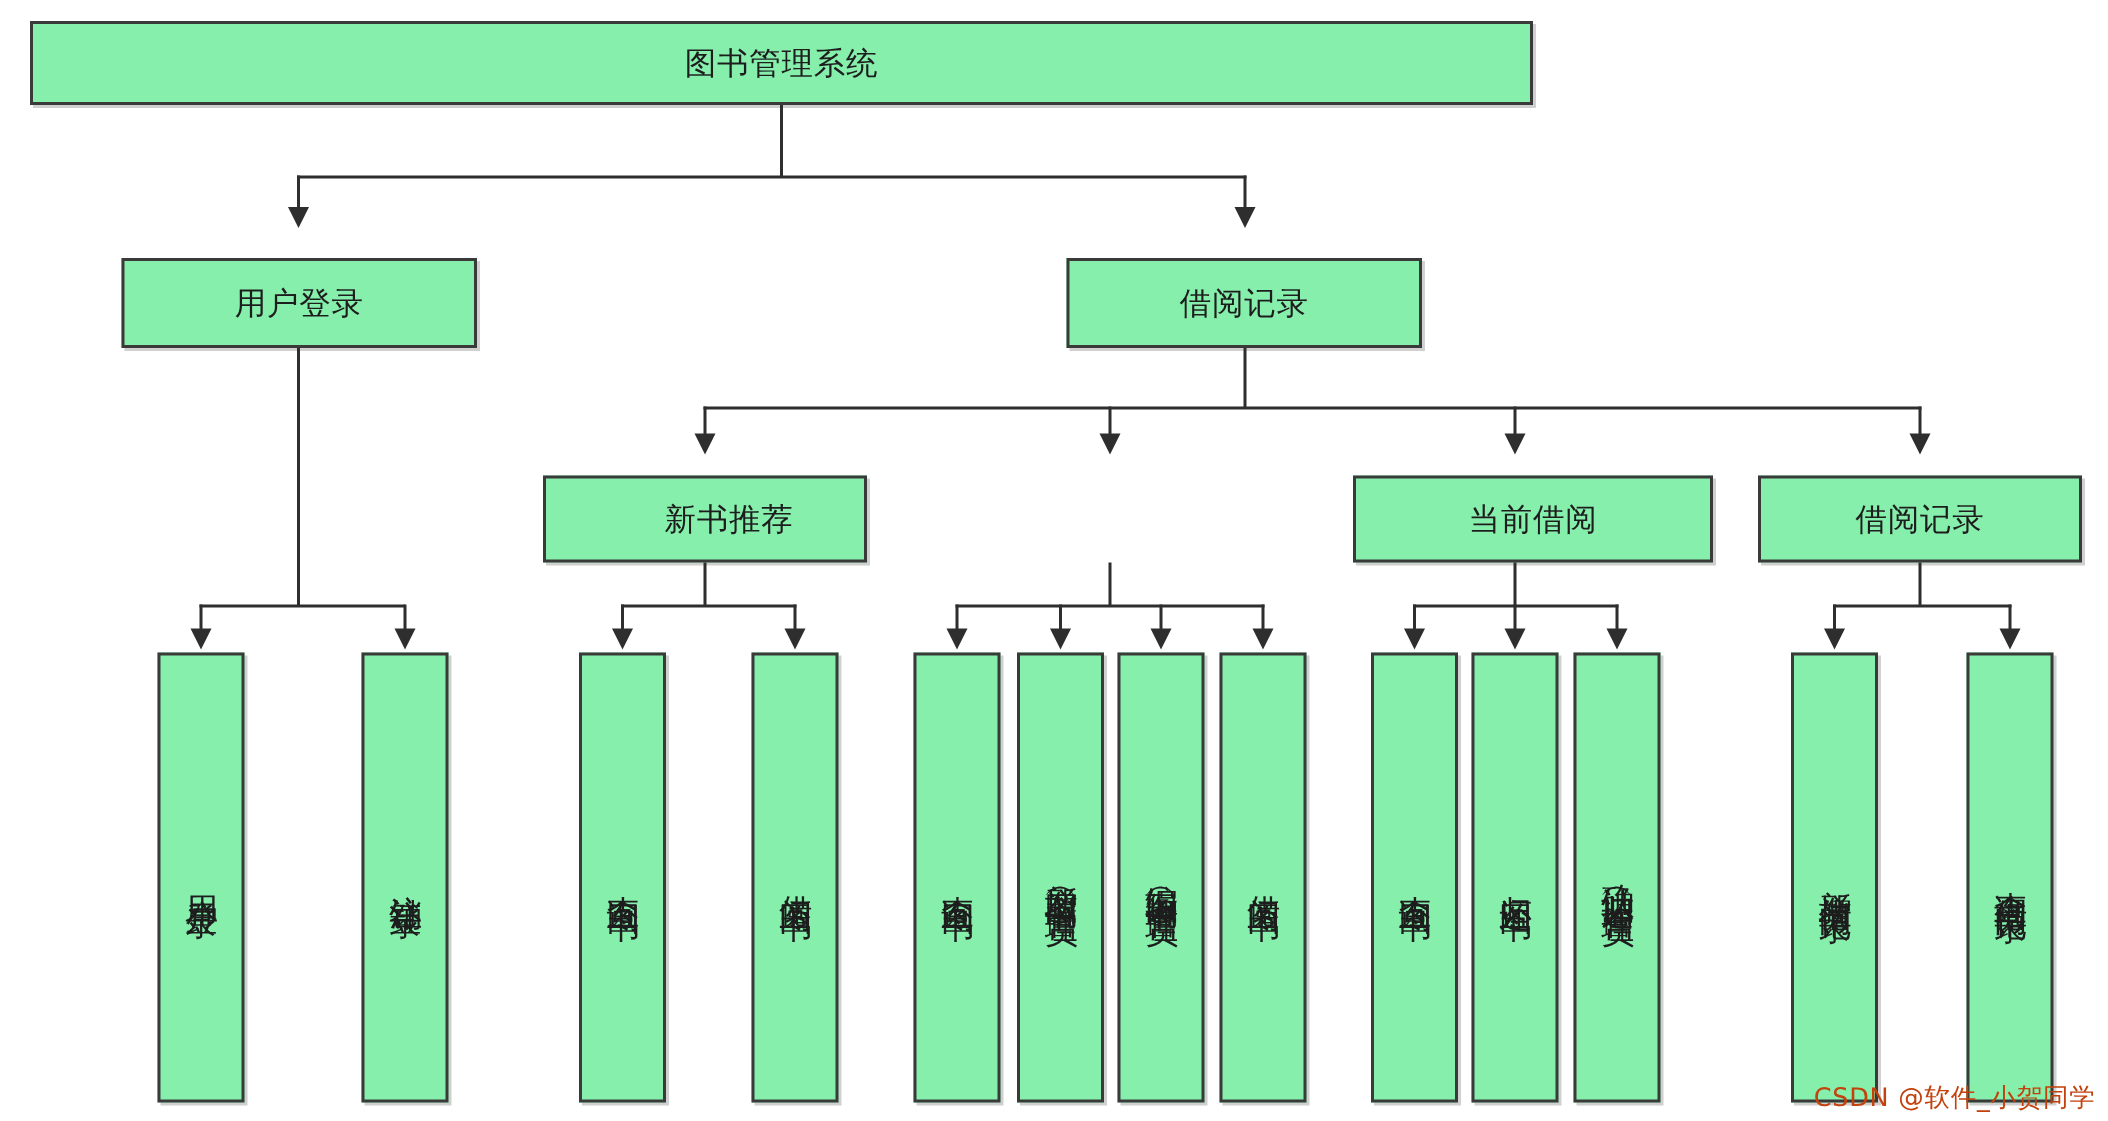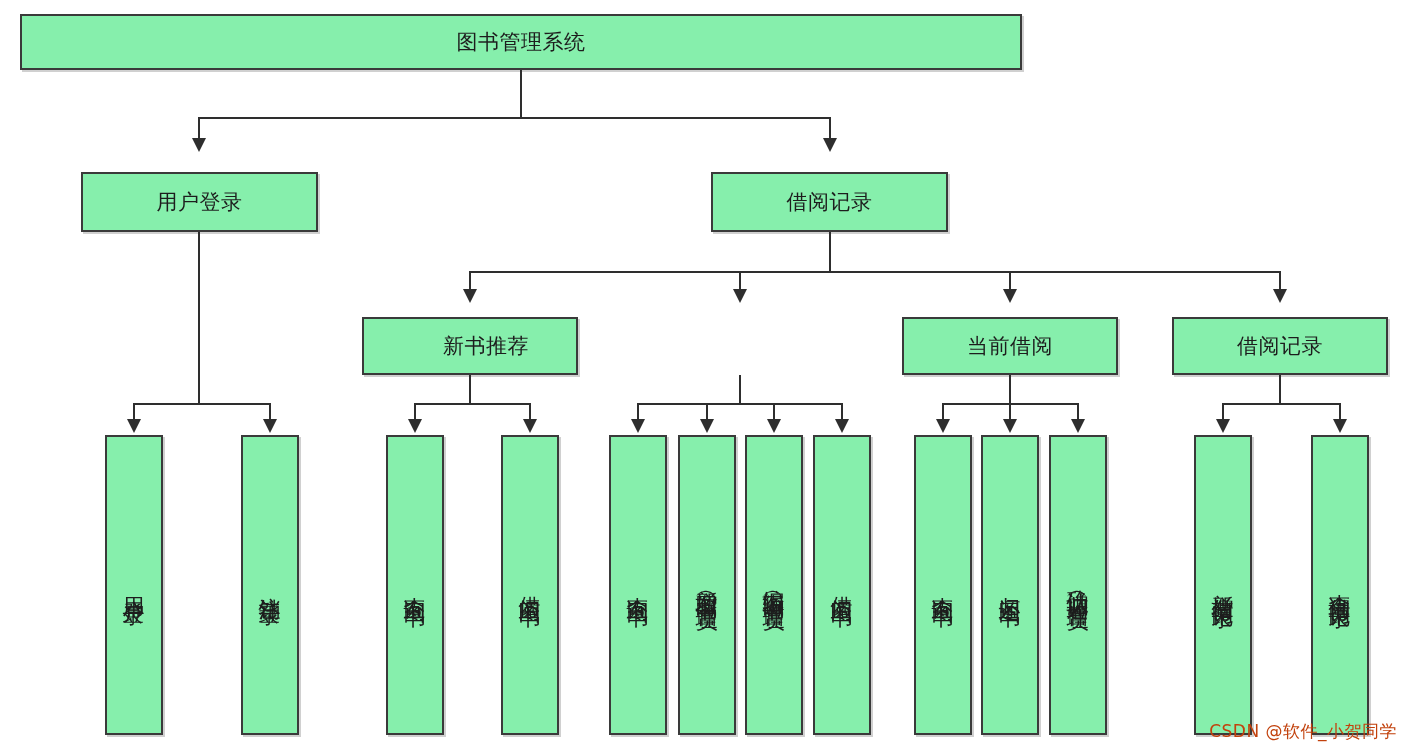--- a/index.html
+++ b/index.html
@@ -120,21 +120,21 @@
   <div class="vline" style="left:739px; top:271px; width:2px; height:20px;"></div>
   <div class="arrow" style="left:733px; top:289px;"></div>
   <div class="vline" style="left:1009px; top:271px; width:2px; height:20px;"></div>
   <div class="arrow" style="left:1003px; top:289px;"></div>
   <div class="vline" style="left:1279px; top:271px; width:2px; height:20px;"></div>
   <div class="arrow" style="left:1273px; top:289px;"></div>
 
   <div class="node horiz" style="left:362px; top:317px; width:216px; height:58px;padding-left:32px;">
     <span class="label">新书推荐</span>
   </div>
-  <div class="node horiz" style="left:902px; top:317px; width:216px; height:58px;">
+  <div class="node horiz" style="left:902px; top:317px; width:240px; height:58px;">
     <span class="label">当前借阅</span>
   </div>
   <div class="node horiz" style="left:1172px; top:317px; width:216px; height:58px;">
     <span class="label">借阅记录</span>
   </div>
 
   <div class="vline" style="left:469px; top:375px; width:2px; height:29px;"></div>
   <div class="hline" style="left:414px; top:403px; width:117px; height:2px;"></div>
   <div class="vline" style="left:414px; top:403px; width:2px; height:18px;"></div>
   <div class="arrow" style="left:408px; top:419px;"></div>

